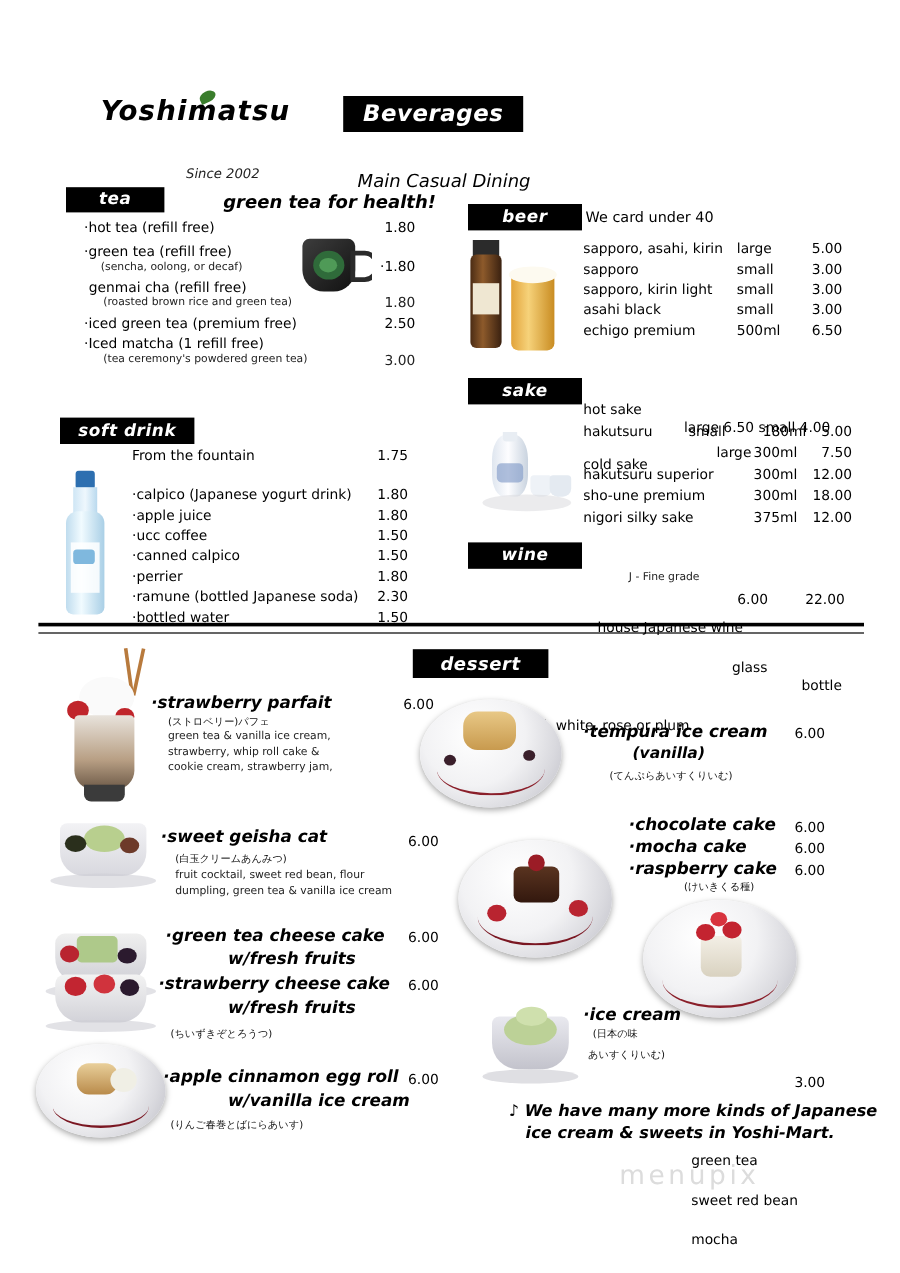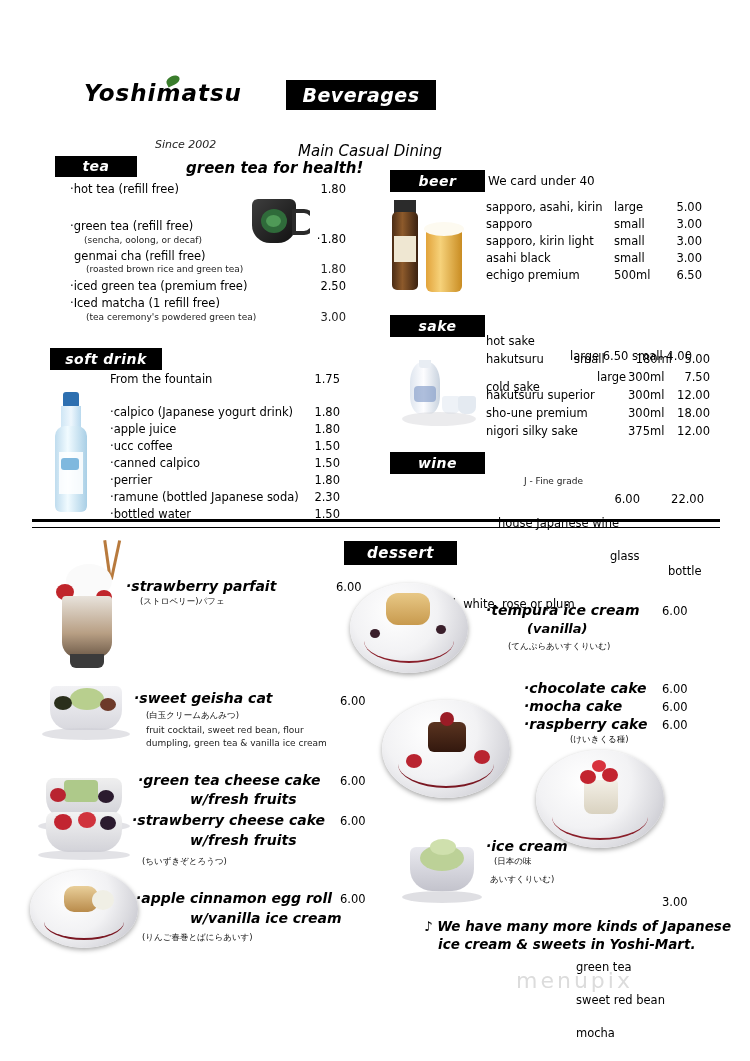--- a/index.html
+++ b/index.html
@@ -114,21 +114,21 @@
     <div style="position:absolute; left:44px; top:16px; width:16px; height:18px; border:4px solid #2a2a2a; border-radius:0 50% 50% 0;"></div>
     <div style="position:absolute; left:13px; top:16px; width:26px; height:24px; border-radius:50%; background:#2f6b3a;"></div>
     <div style="position:absolute; left:18px; top:22px; width:15px; height:12px; border-radius:50%; background:#4f9a57;"></div>
   </div>
 
   <div class="abs" style="left:70px; top:182px; width:300px;">
     <div class="item-row" style="height:15px;">
       <span>·hot tea (refill free)</span>
       <span class="price" style="left:236px; width:40px;">1.80</span>
     </div>
-    <div class="item-row" style="height:16px; margin-top:22px;">
+    <div class="item-row" style="height:16px; margin-top:5px;">
       <span>·green tea  (refill free)</span>
       <span class="price" style="left:236px; width:40px; top:13px;">·1.80</span>
     </div>
     <div class="sub" style="margin-left:14px; height:14px;">(sencha, oolong, or decaf)</div>
     <div class="item-row" style="height:15px; margin-left:4px;">
       <span>genmai cha (refill free)</span>
     </div>
     <div class="sub" style="margin-left:16px; height:15px; position:relative;">
       <span>(roasted brown rice and green tea)</span>
       <span class="price" style="left:220px; width:40px; top:-2px;">1.80</span>
@@ -294,20 +294,21 @@
     <div style="position:absolute; left:22px; top:24px; width:46px; height:34px; border-radius:50%; background:#fafafa;"></div>
     <div style="position:absolute; left:12px; top:44px; width:18px; height:16px; border-radius:50%; background:#c0252b;"></div>
     <div style="position:absolute; left:52px; top:50px; width:16px; height:14px; border-radius:50%; background:#c0252b;"></div>
     <div style="position:absolute; left:18px; top:56px; width:50px; height:62px; background:linear-gradient(180deg,#e8e3dc,#b89f84 60%,#6c5947); border-radius:4px 4px 16px 16px;"></div>
     <div style="position:absolute; left:26px; top:114px; width:34px; height:14px; background:#3b3b3b; border-radius:0 0 6px 6px;"></div>
   </div>
 
   <div class="abs menu-title" style="left:126px; top:578px; font-size:14px;">·strawberry parfait</div>
   <div class="abs price" style="left:336px; top:580px; width:34px; text-align:left;">6.00</div>
   <div class="abs jp" style="left:140px; top:596px;">(ストロベリー)パフェ</div>
+  <div class="abs sub" style="left:140px; top:608px; width:150px; line-height:13px;">green tea &amp; vanilla ice cream, strawberry, whip roll cake &amp; cookie cream, strawberry jam,</div>
 
   <div class="photo plate" style="left:350px; top:583px; width:118px; height:90px;">
     <div style="position:absolute; left:36px; top:10px; width:44px; height:32px; border-radius:12px; background:linear-gradient(180deg,#e8c886,#c89a4e);"></div>
     <div style="position:absolute; left:20px; top:46px; width:10px; height:9px; border-radius:50%; background:#3a1f2b;"></div>
     <div style="position:absolute; left:86px; top:42px; width:10px; height:9px; border-radius:50%; background:#3a1f2b;"></div>
     <div style="position:absolute; left:14px; top:36px; width:90px; height:42px; border-bottom:2px solid #8a1f2a; border-radius:50%;"></div>
   </div>
 
   <div class="abs menu-title" style="left:486px; top:602px; font-size:14px;">·tempura ice cream</div>
   <div class="abs price" style="left:662px; top:604px; width:34px; text-align:left;">6.00</div>

